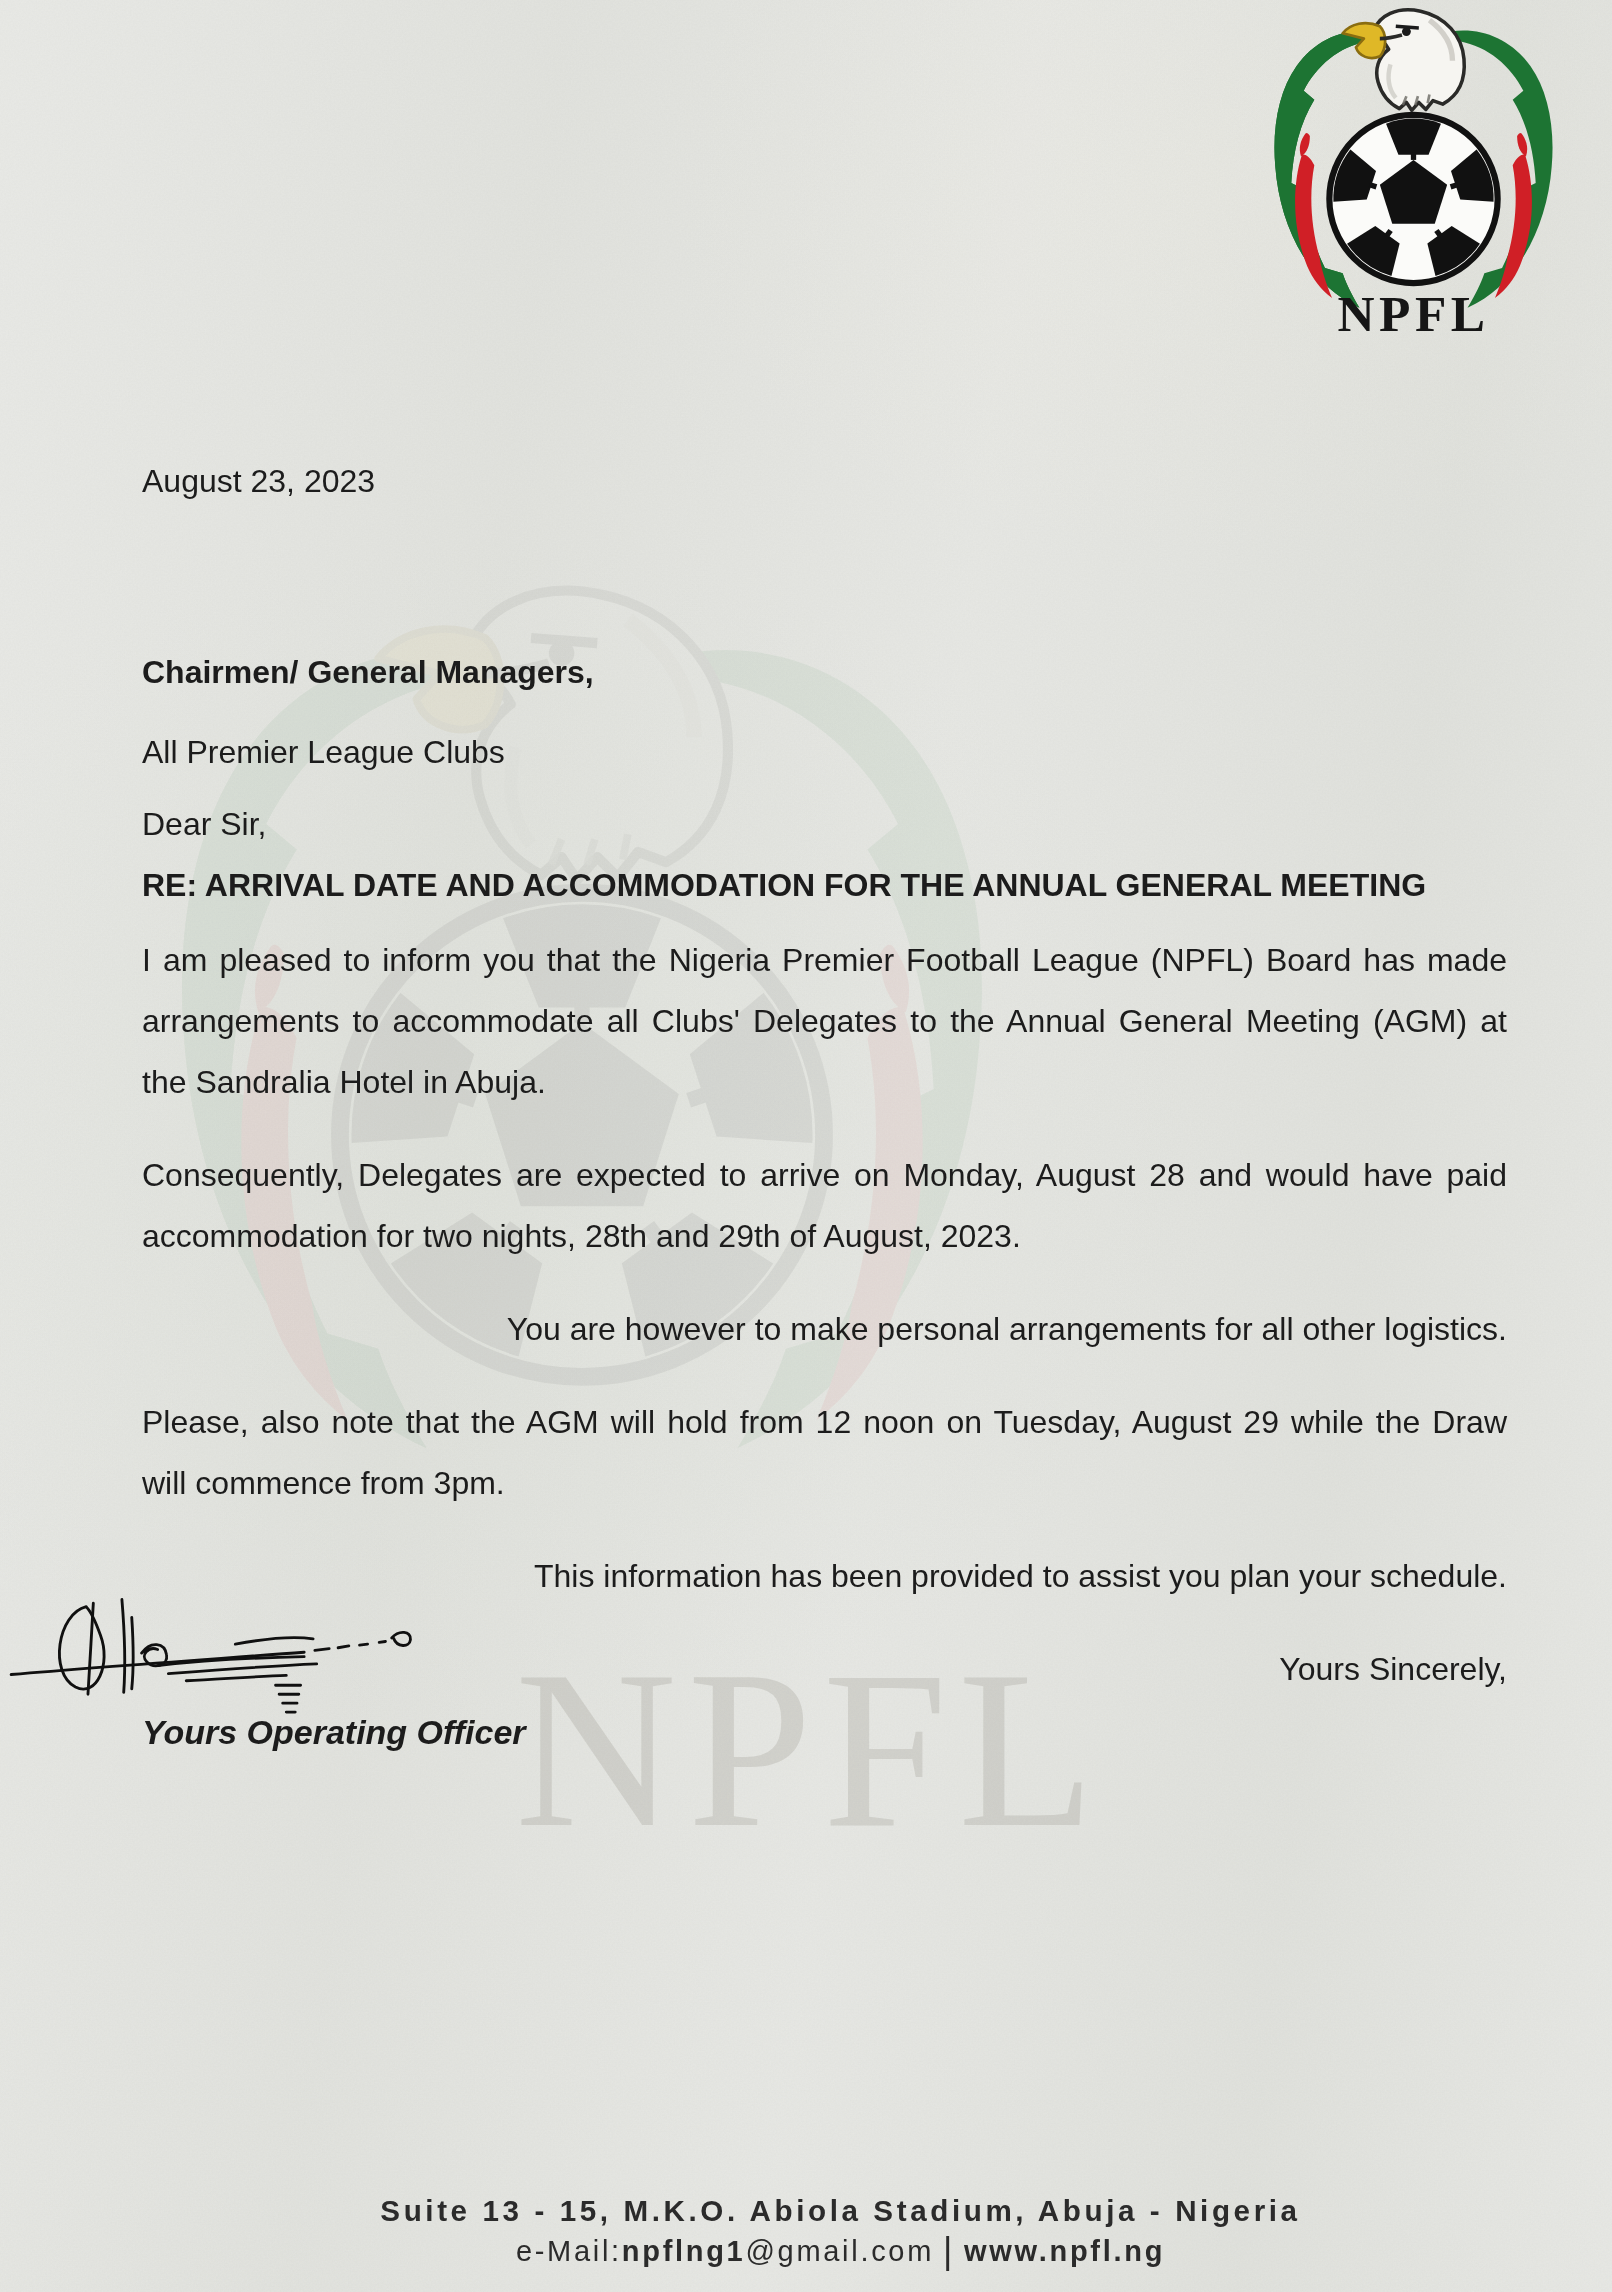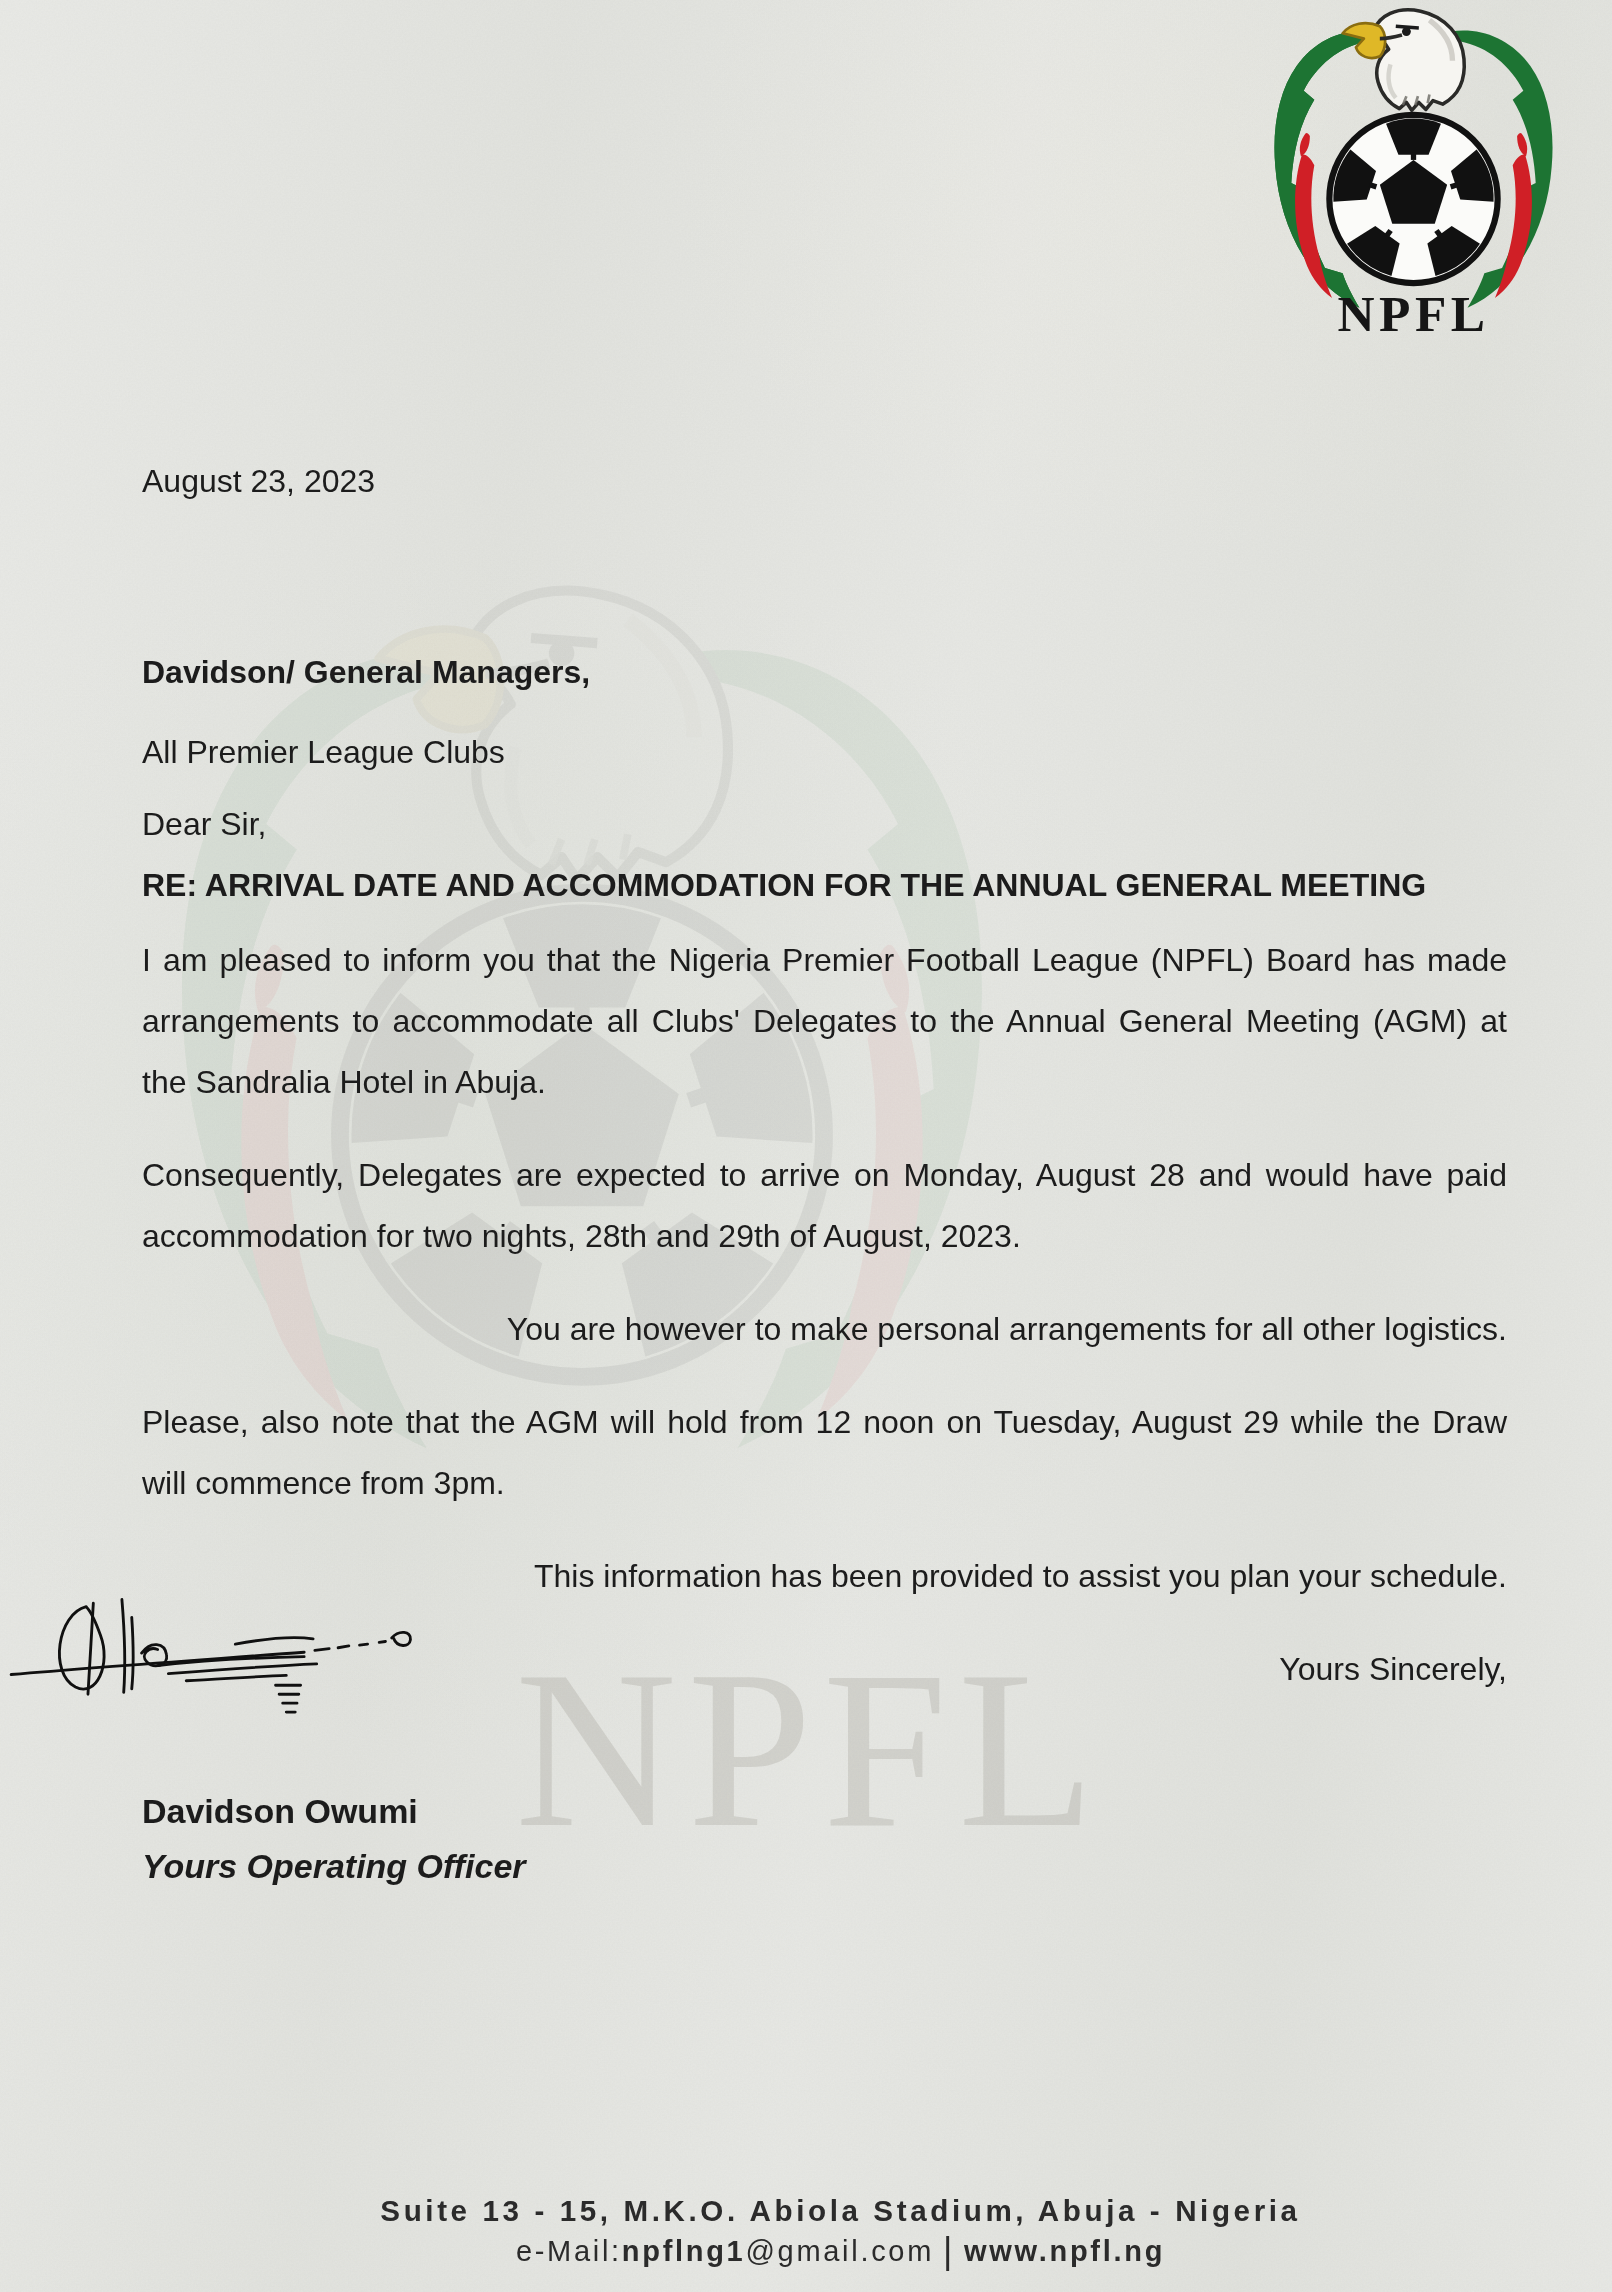--- a/index.html
+++ b/index.html
@@ -118,31 +118,30 @@
 
   <div class="wm-text">NPFL</div>
 
   <svg class="logo" viewBox="0 0 376 390">
     <use href="#npfl-emblem"></use>
     <text x="188" y="371" text-anchor="middle" font-family="Liberation Serif, DejaVu Serif, serif" font-size="58" font-weight="600" letter-spacing="5" fill="#161616">NPFL</text>
   </svg>
 
   <div class="content">
     <div class="line">August 23, 2023</div>
-    <div class="line b mt-recip">Davidson/ General Managers,</div>
+    <div class="line b mt-recip">Chairmen/ General Managers,</div>
     <div class="line mt-recip2">All Premier League Clubs</div>
     <div class="line mt-salut">Dear Sir,</div>
     <div class="line b mt-subj">RE: ARRIVAL DATE AND ACCOMMODATION FOR THE ANNUAL GENERAL MEETING</div>
     <p class="para mt-p1">I am pleased to inform you that the Nigeria Premier Football League (NPFL) Board has made arrangements to accommodate all Clubs' Delegates to the Annual General Meeting (AGM) at the Sandralia Hotel in Abuja.</p>
     <p class="para mt-p2">Consequently, Delegates are expected to arrive on Monday, August 28 and would have paid accommodation for two nights, 28th and 29th of August, 2023.</p>
     <p class="para last-left mt-p">You are however to make personal arrangements for all other logistics.</p>
     <p class="para mt-p">Please, also note that the AGM will hold from 12 noon on Tuesday, August 29 while the Draw will commence from 3pm.</p>
     <p class="para last-left mt-p">This information has been provided to assist you plan your schedule.</p>
     <div class="para last-left mt-close">Yours Sincerely,</div>
-    <div class="sig-name mt-name">Davidson Owumi</div>
     <div class="sig-title mt-title">Yours Operating Officer</div>
   </div>
 
   <svg class="signature" viewBox="0 0 470 150">
     <g fill="none" stroke="#101010" stroke-width="3.2" stroke-linecap="round">
       <path d="M4,98 C120,88 240,80 332,73"></path>
       <path d="M344,71 l16,-2 M370,68 l12,-2 M394,65 l9,-1 M416,62 l7,-1"></path>
       <path d="M430,57 c8,-9 22,-8 21,2 c-1,9 -15,9 -19,-2"></path>
       <path d="M88,22 C56,30 46,96 76,112 C100,124 116,86 104,54 C99,40 94,28 88,22"></path>
       <path d="M96,18 C94,50 92,90 90,120"></path>

